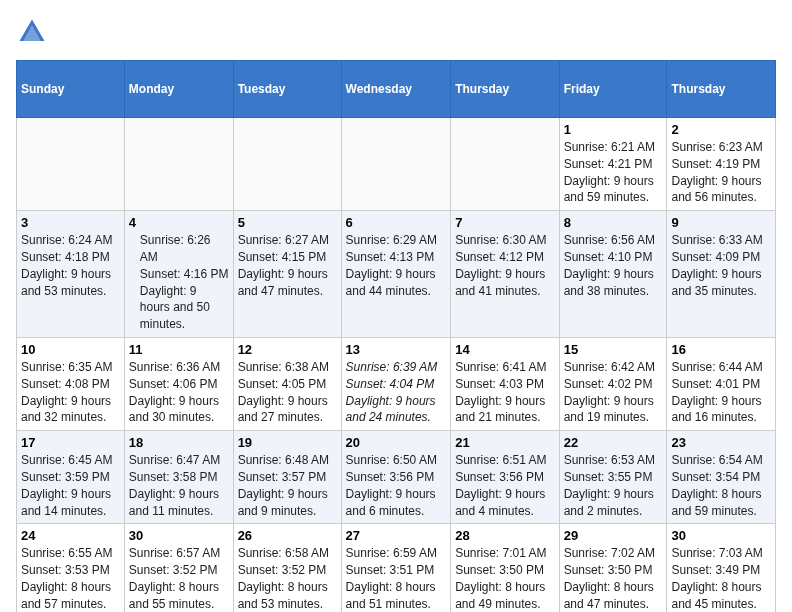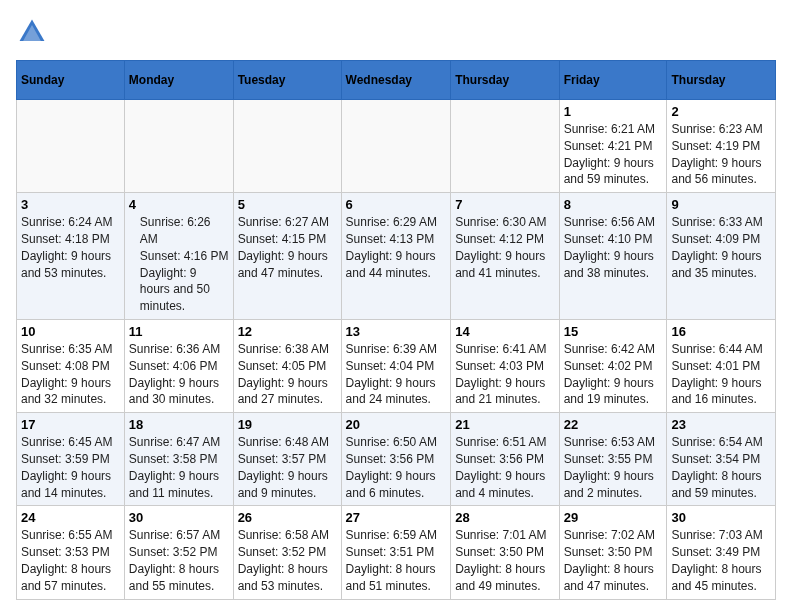--- a/index.html
+++ b/index.html
@@ -46,22 +46,22 @@
       font-size: 14px;
       color: #444;
     }
     table {
       width: 100%;
       border-collapse: collapse;
       font-size: 11px;
     }
     thead tr th {
       background: #3a78c9;
-      color: #000000;
-      padding: 12px 4px;
+      color: #ffffff;
+      padding: 21px 4px;
       text-align: left;
       font-size: 12px;
       font-weight: bold;
       border: 1px solid #2a68b9;
     }
     tbody tr td {
       border: 1px solid #ccc;
       vertical-align: top;
       padding: 4px;
       height: 78px;
@@ -197,21 +197,21 @@
 Daylight: 9 hours and 30 minutes.</div>
         </td>
         <td>
           <div class="day-number">12</div>
           <div class="day-info" style="white-space: pre-line;">Sunrise: 6:38 AM
 Sunset: 4:05 PM
 Daylight: 9 hours and 27 minutes.</div>
         </td>
         <td>
           <div class="day-number">13</div>
-          <div class="day-info" style="white-space: pre-line;">Sunrise: 6:39 AM
+          <div class="day-info" style="white-space: pre-line; font-style: italic;">Sunrise: 6:39 AM
 Sunset: 4:04 PM
 Daylight: 9 hours and 24 minutes.</div>
         </td>
         <td>
           <div class="day-number">14</div>
           <div class="day-info" style="white-space: pre-line;">Sunrise: 6:41 AM
 Sunset: 4:03 PM
 Daylight: 9 hours and 21 minutes.</div>
         </td>
         <td>

